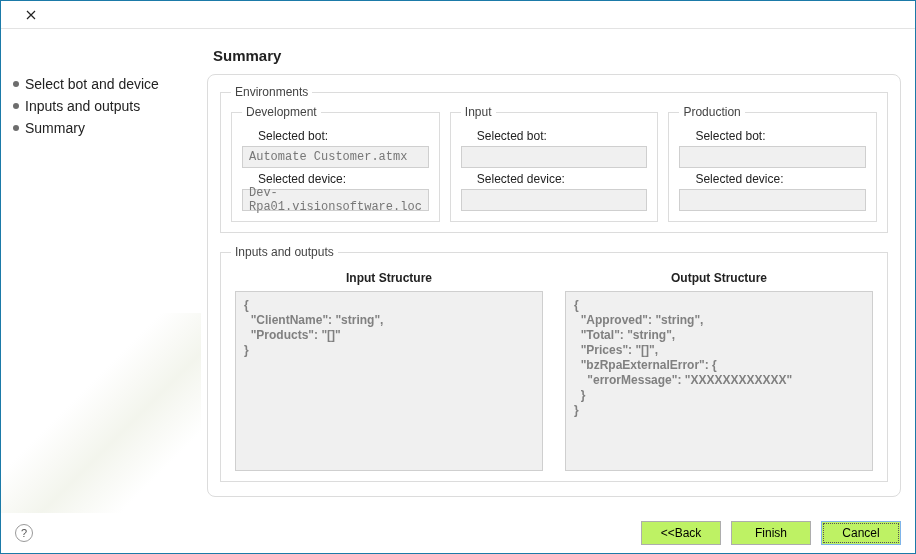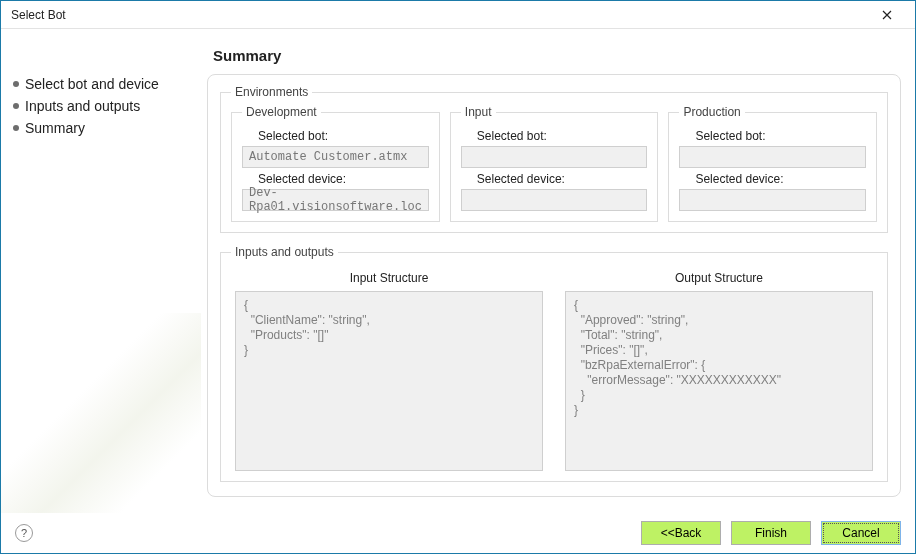--- a/index.html
+++ b/index.html
@@ -21,36 +21,35 @@
   .main { flex: 1; padding: 18px 14px 10px 6px; }
   .heading { font-size: 15px; font-weight: 700; margin: 0 0 10px 6px; }
   .panel { border: 1px solid #dcdcdc; border-radius: 8px; padding: 10px 12px 14px 12px; }
   fieldset { border: 1px solid #dcdcdc; margin: 0; padding: 6px 10px 10px 10px; }
   fieldset > legend { padding: 0 4px; font-size: 12px; color: #444; }
   .env-row { display: flex; gap: 10px; }
   .env-col { flex: 1; }
   .field-label { margin: 4px 0 3px 16px; }
   .readonly-input { width: 100%; height: 22px; border: 1px solid #cfcfcf; background: #f0f0f0; padding: 0 6px; display: flex; align-items: center; color: #777; font-size: 12px; font-family: Liberation Mono, monospace; }
   .io-section { margin-top: 12px; }
-  .io-row { display: flex; gap: 22px; padding: 4px 4px 0 4px; }
+  .io-row { display: flex; gap: 22px; padding: 4px 4px 0 4px; font-weight: bold; }
   .io-col { flex: 1; }
   .io-title { text-align: center; margin: 2px 0 6px 0; }
   .codebox { border: 1px solid #cfcfcf; background: #f0f0f0; color: #808080; font-size: 12px; padding: 6px 8px; height: 180px; white-space: pre; line-height: 1.25; overflow: auto; font-family: "Segoe UI", Tahoma, sans-serif; }
   .footer { height: 40px; display: flex; align-items: center; padding: 0 14px; gap: 10px; }
   .footer .help { width: 18px; height: 18px; border: 1px solid #9a9a9a; border-radius: 50%; display: flex; align-items: center; justify-content: center; color: #555; font-size: 11px; cursor: pointer; }
   .footer .spacer { flex: 1; }
   .btn { min-width: 80px; height: 24px; border: 1px solid #adadad; background: #bef264; display: inline-flex; align-items: center; justify-content: center; font-size: 12px; cursor: pointer; padding: 0 6px; }
   .btn.focused { outline: 1px dotted #555; outline-offset: -3px; border-color:#7eb4ea; }
 </style>
 </head>
 <body>
 
 <div class="window">
   <div class="titlebar">
-    <div class="title">Select Bot</div>
     <div class="close">
       <svg viewBox="0 0 10 10">
           <path d="M1 1 L9 9 M9 1 L1 9" stroke="currentColor" stroke-width="1.2" fill="none"></path>
         </svg>
     </div>
   </div>
 
   <div class="body">
     <div class="sidebar">
       <div class="step">

